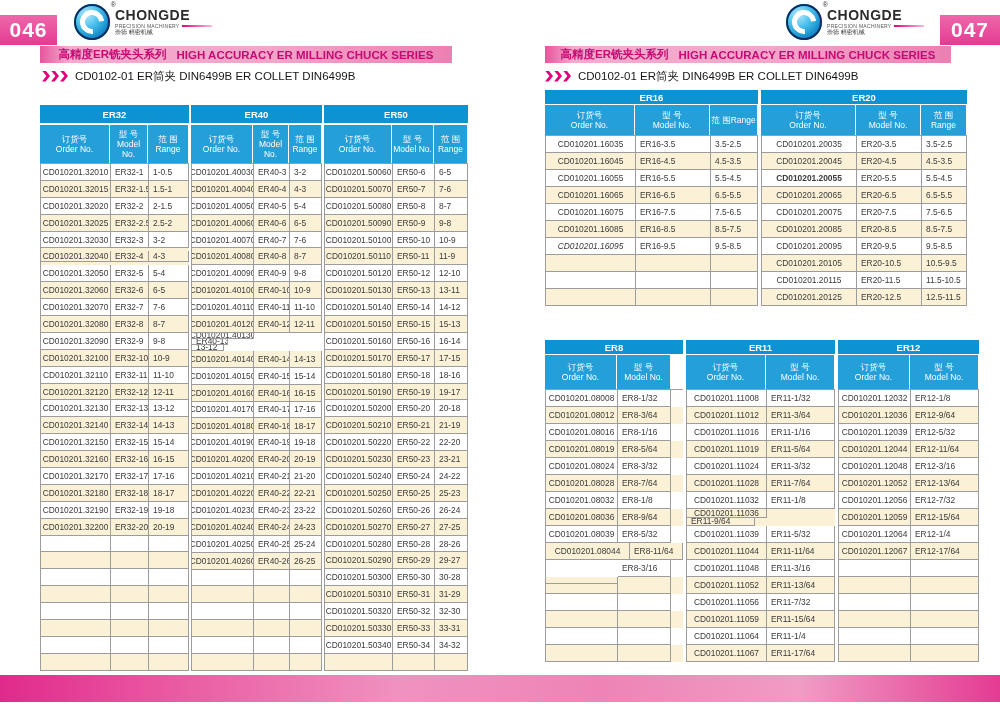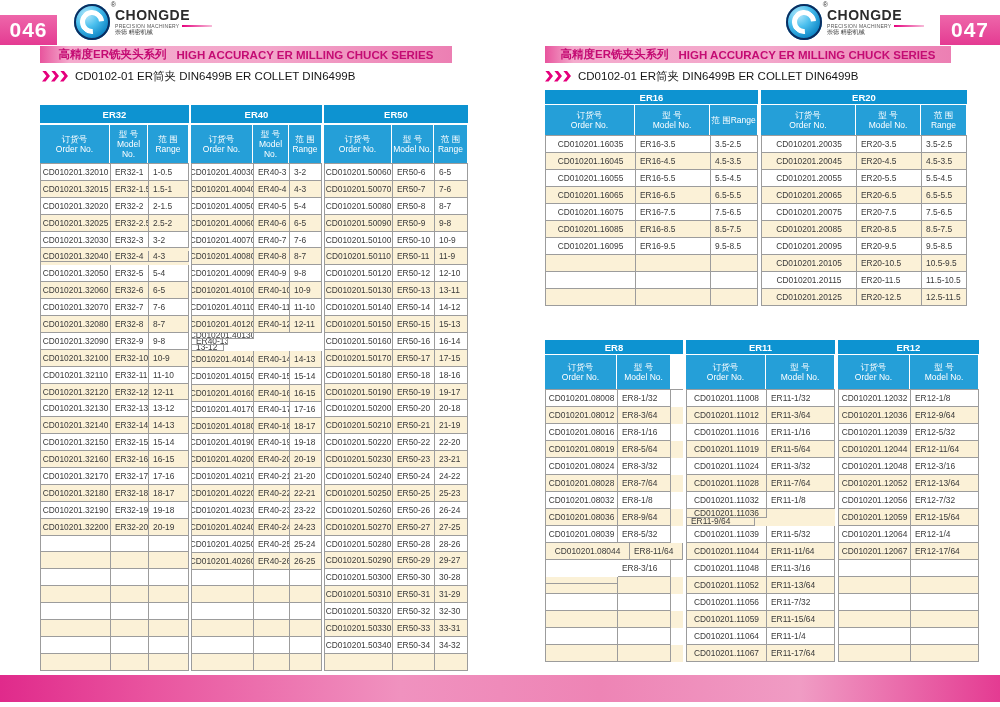--- a/index.html
+++ b/index.html
@@ -687,21 +687,21 @@
             <div class="tcell ctr" style="width: 90px;">CD010201.16075</div>
             <div class="tcell" style="width: 75px;">ER16-7.5</div>
             <div class="tcell" style="width: 47px;">7.5-6.5</div>
           </div>
           <div class="trow alt" style="height: 17px;">
             <div class="tcell ctr" style="width: 90px;">CD010201.16085</div>
             <div class="tcell" style="width: 75px;">ER16-8.5</div>
             <div class="tcell" style="width: 47px;">8.5-7.5</div>
           </div>
           <div class="trow" style="height: 17px;">
-            <div class="tcell ctr" style="width: 90px;">CD010201.16095</div>
+            <div class="tcell ctr" style="width: 90px; font-style: italic;">CD010201.16095</div>
             <div class="tcell" style="width: 75px;">ER16-9.5</div>
             <div class="tcell" style="width: 47px;">9.5-8.5</div>
           </div>
           <div class="trow alt" style="height: 17px;">
             <div class="tcell ctr" style="width: 90px;"></div>
             <div class="tcell" style="width: 75px;"></div>
             <div class="tcell" style="width: 47px;"></div>
           </div>
           <div class="trow" style="height: 17px;">
             <div class="tcell ctr" style="width: 90px;"></div>
@@ -736,21 +736,21 @@
             <div class="tcell ctr" style="width: 95px;">CD010201.20035</div>
             <div class="tcell" style="width: 65px;">ER20-3.5</div>
             <div class="tcell" style="width: 45px;">3.5-2.5</div>
           </div>
           <div class="trow alt" style="height: 17px;">
             <div class="tcell ctr" style="width: 95px;">CD010201.20045</div>
             <div class="tcell" style="width: 65px;">ER20-4.5</div>
             <div class="tcell" style="width: 45px;">4.5-3.5</div>
           </div>
           <div class="trow" style="height: 17px;">
-            <div class="tcell ctr" style="width: 95px;">CD010201.20055</div>
+            <div class="tcell ctr" style="width: 95px; font-weight: bold;">CD010201.20055</div>
             <div class="tcell" style="width: 65px;">ER20-5.5</div>
             <div class="tcell" style="width: 45px;">5.5-4.5</div>
           </div>
           <div class="trow alt" style="height: 17px;">
             <div class="tcell ctr" style="width: 95px;">CD010201.20065</div>
             <div class="tcell" style="width: 65px;">ER20-6.5</div>
             <div class="tcell" style="width: 45px;">6.5-5.5</div>
           </div>
           <div class="trow" style="height: 17px;">
             <div class="tcell ctr" style="width: 95px;">CD010201.20075</div>

